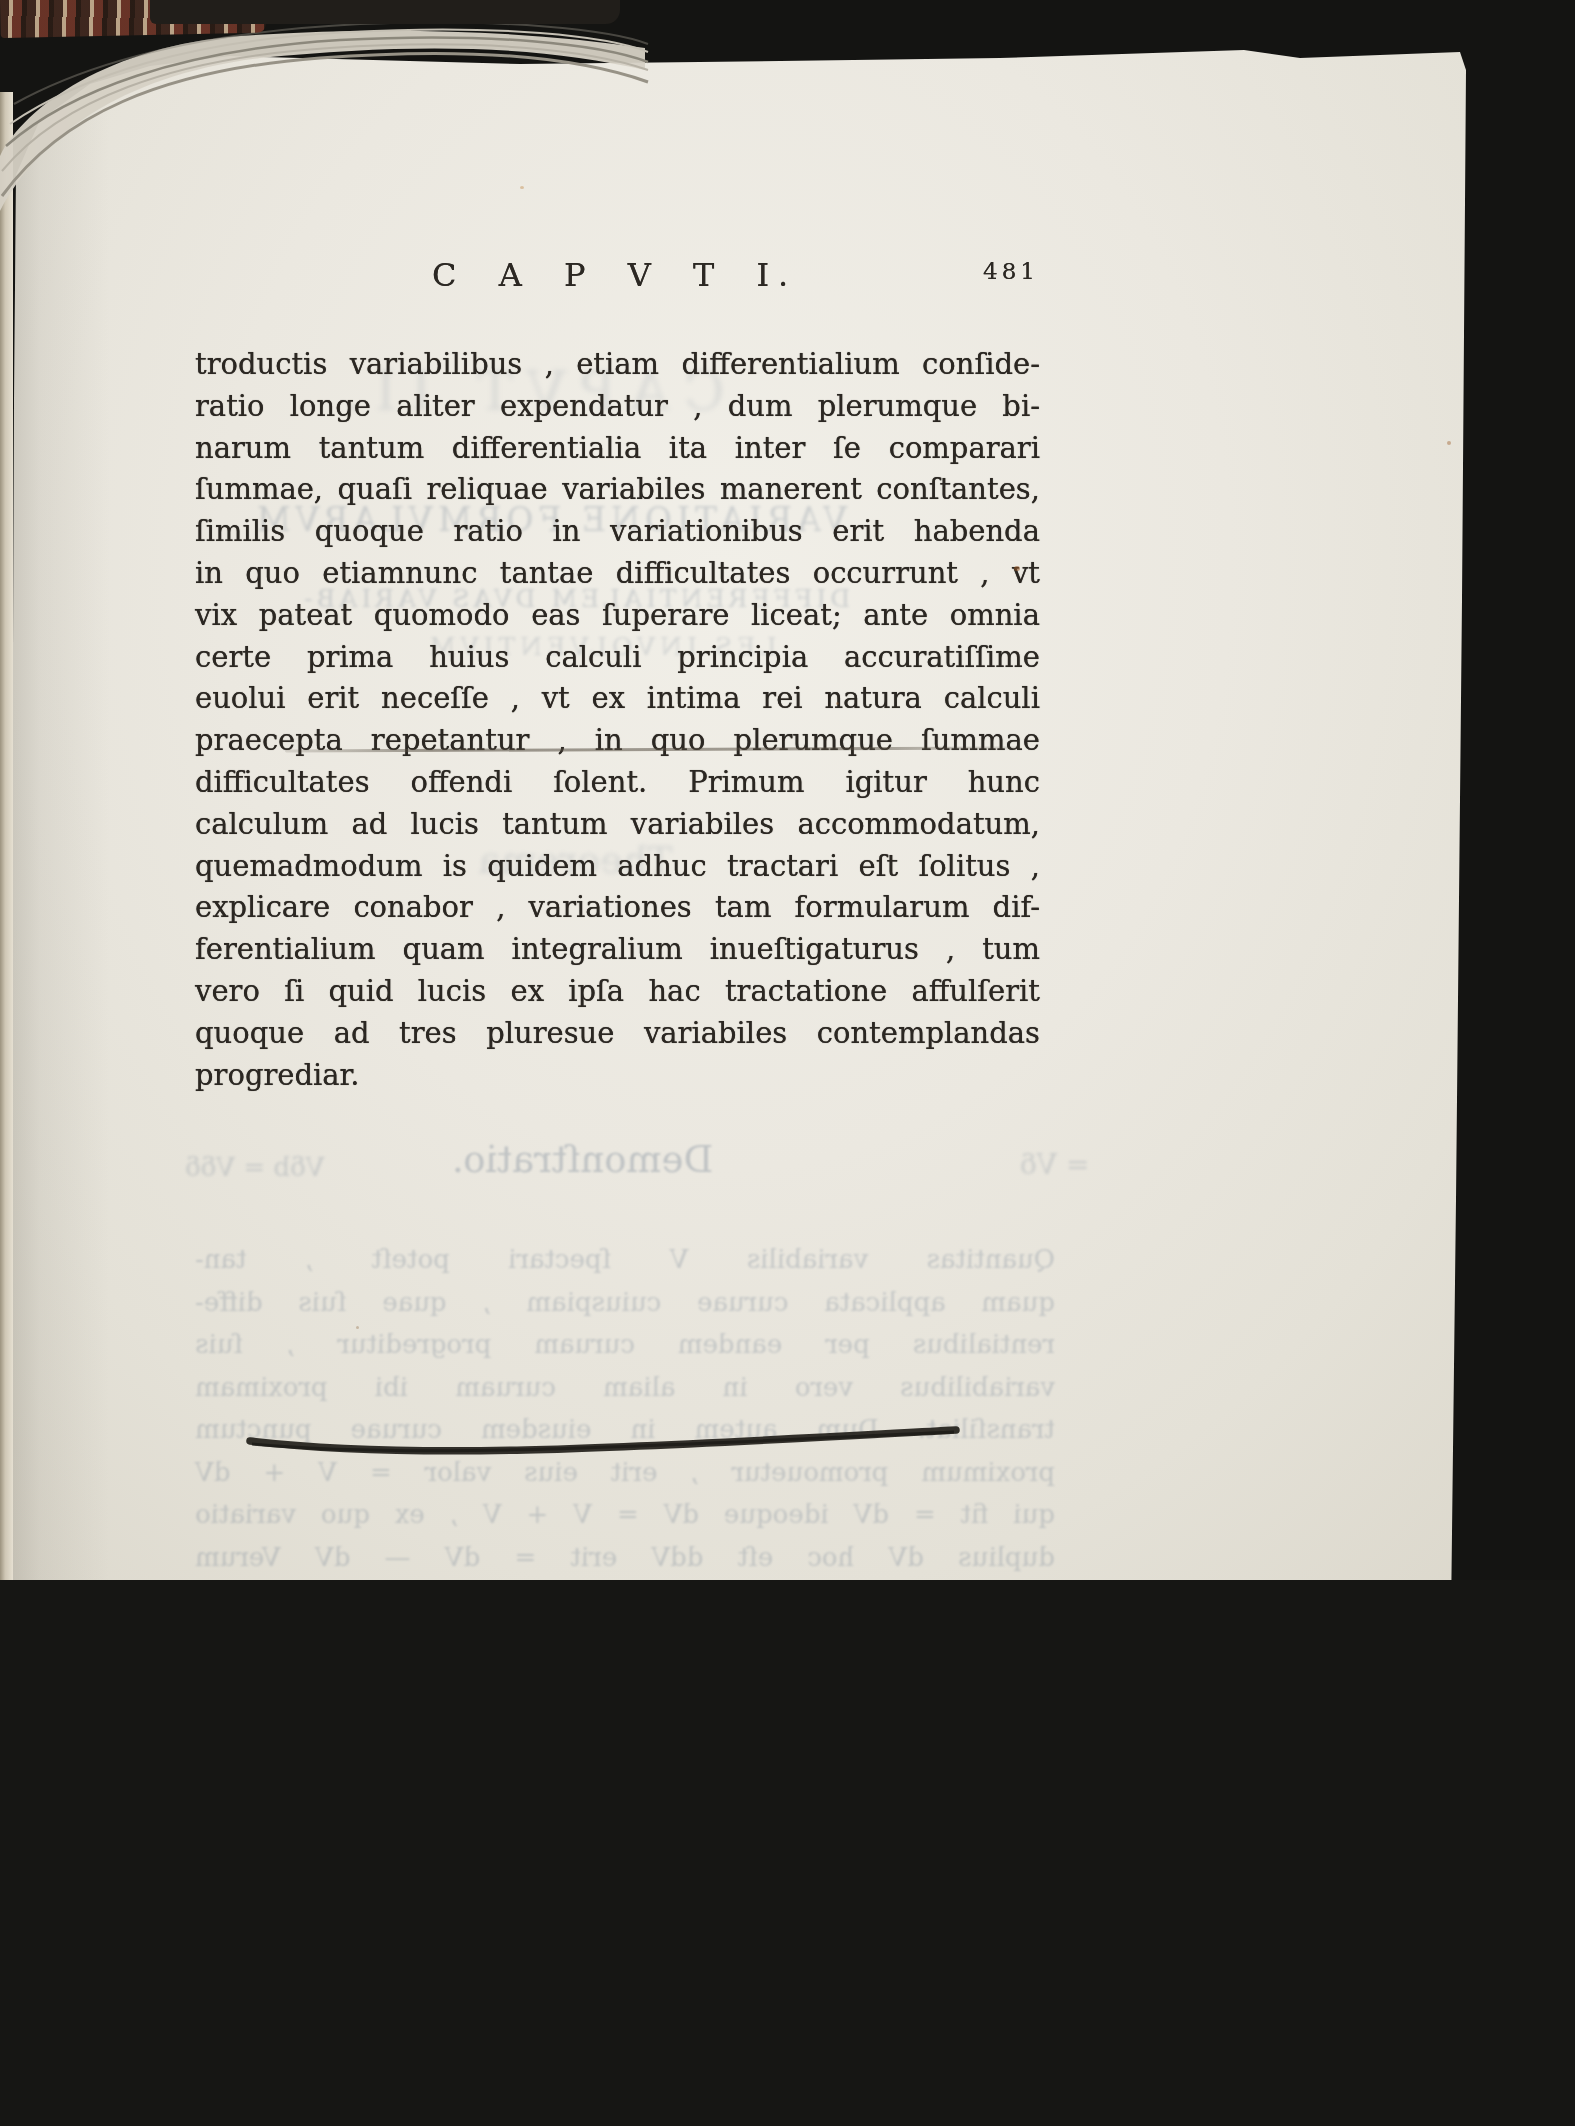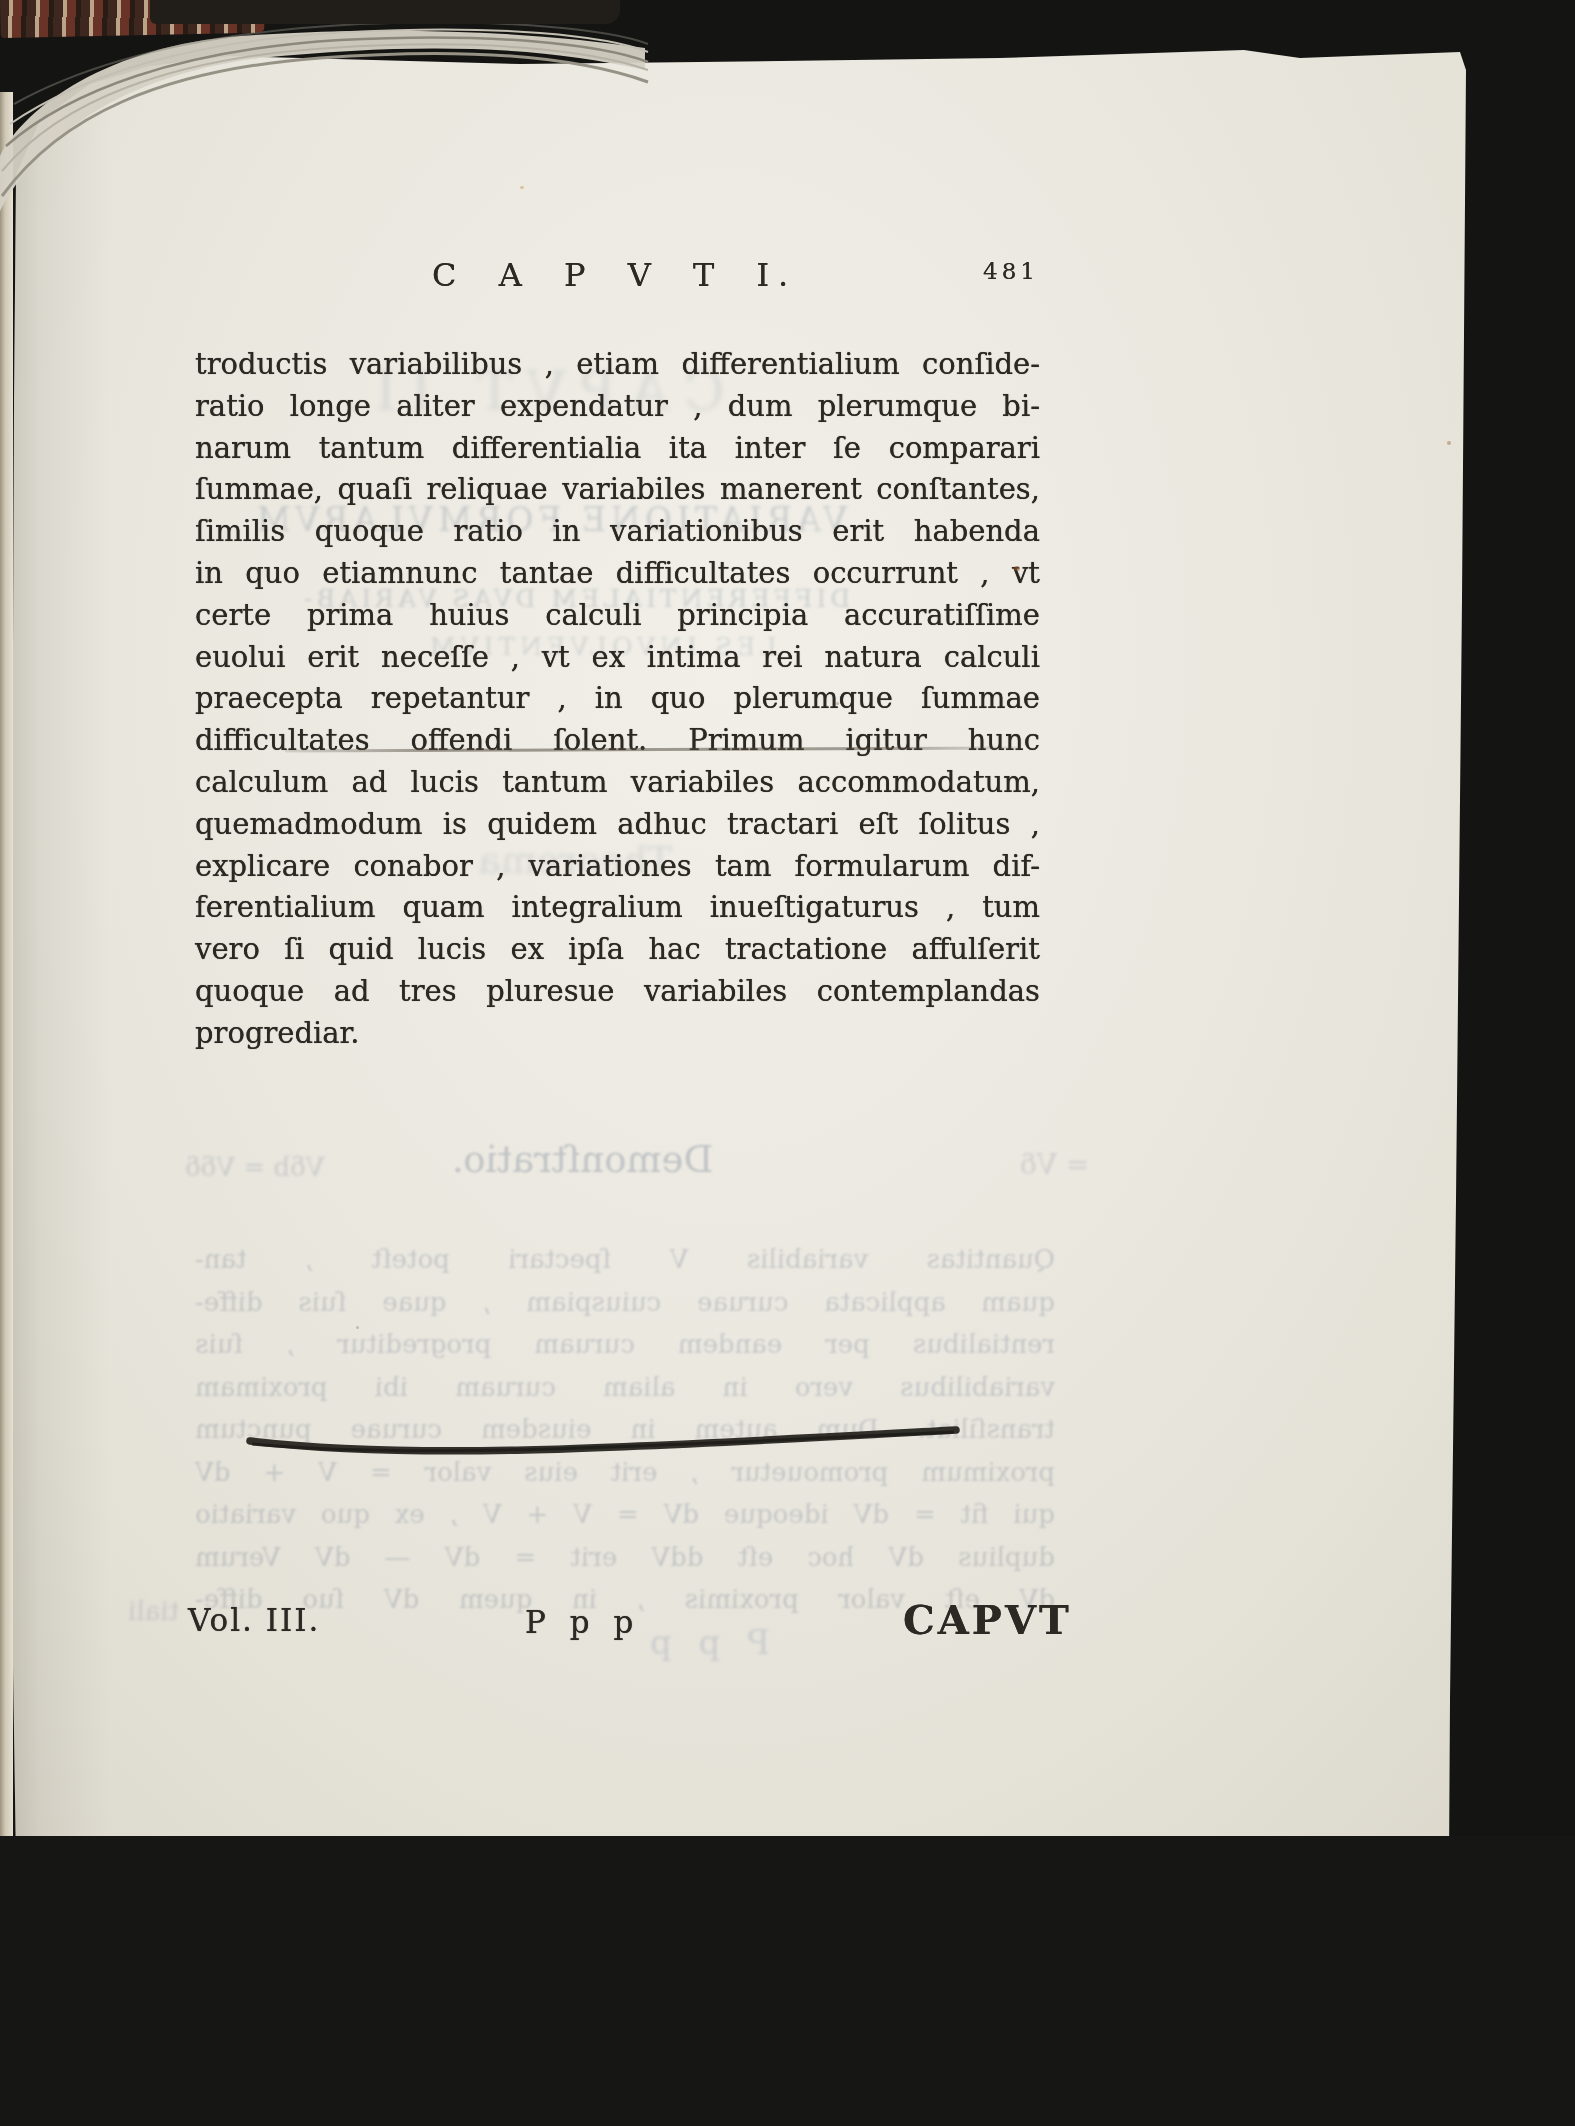--- a/index.html
+++ b/index.html
@@ -1,16 +1,16 @@
 <!DOCTYPE html>
 <html><head>
 <meta charset="utf-8">
 <style>
   html,body{margin:0;padding:0;background:#161614;}
-  .photo{position:relative;width:1575px;height:1836px;background:#141412;overflow:hidden;
+  .photo{position:relative;width:1575px;height:1580px;background:#141412;overflow:hidden;
          font-family:"DejaVu Serif","Liberation Serif",serif;}
   
   .paper{position:absolute;inset:0;
     background:
       linear-gradient(90deg, rgba(110,104,90,.28) 0px, rgba(110,104,90,.10) 40px, rgba(110,104,90,0) 110px),
       linear-gradient(270deg, rgba(90,86,74,.16) 0px, rgba(90,86,74,0) 70px),
       radial-gradient(ellipse at 46% 36%, #f1efe8 0%, #ebe8e0 42%, #e4e1d7 72%, #dad6ca 100%);
     clip-path: polygon(16px 175px,40px 120px,90px 84px,150px 66px,230px 56px,520px 64px,700px 62px,
       1000px 58px,1244px 50px,1300px 58px,1460px 52px,1466px 70px,1462px 600px,1456px 1200px,
       1450px 1700px,1448px 2026px,1360px 2030px,1240px 2030px,1150px 2036px,1080px 2048px,
@@ -248,20 +248,30 @@
         <span>in</span>
         <span>quo</span>
         <span>etiamnunc</span>
         <span>tantae</span>
         <span>difficultates</span>
         <span>occurrunt</span>
         <span>,</span>
         <span>vt</span>
       </div>
       <div class="bodyline">
+        <span>vix</span>
+        <span>pateat</span>
+        <span>quomodo</span>
+        <span>eas</span>
+        <span>ſuperare</span>
+        <span>liceat;</span>
+        <span>ante</span>
+        <span>omnia</span>
+      </div>
+      <div class="bodyline">
         <span>certe</span>
         <span>prima</span>
         <span>huius</span>
         <span>calculi</span>
         <span>principia</span>
         <span>accuratiſſime</span>
       </div>
       <div class="bodyline">
         <span>euolui</span>
         <span>erit</span>

